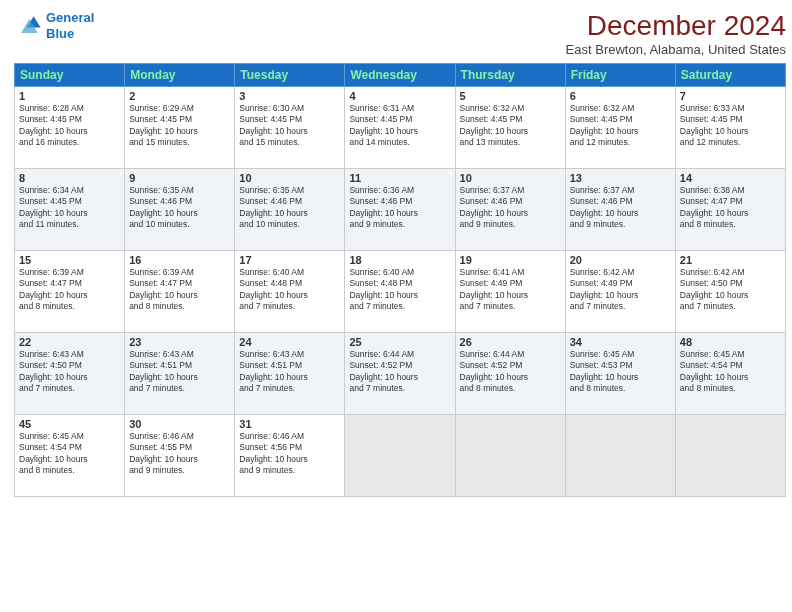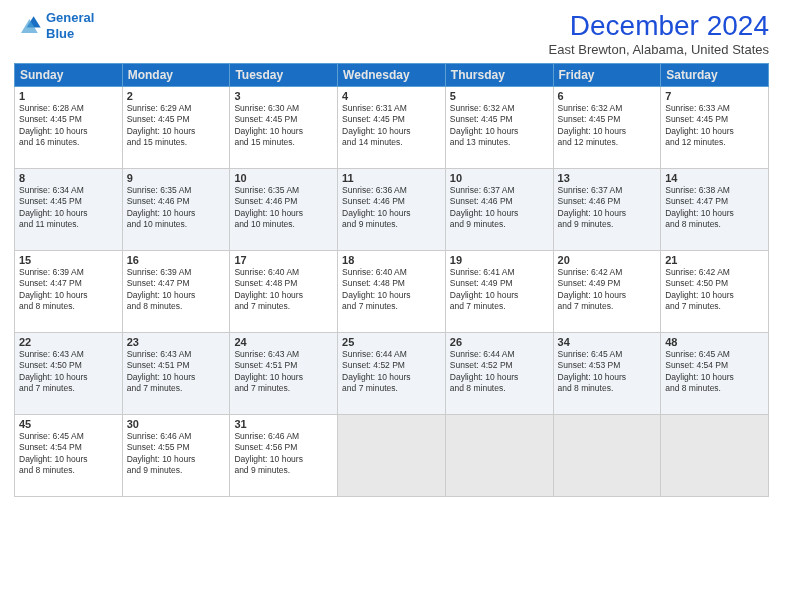--- a/index.html
+++ b/index.html
@@ -6,21 +6,21 @@
     body {
       width: 792px;
       height: 612px;
       font-family: Arial, sans-serif;
       background: #fff;
       overflow: hidden;
     }
     .page {
       width: 792px;
       height: 612px;
-      padding: 10px 23px 10px 14px;
+      padding: 10px 6px 10px 14px;
     }
     .header {
       display: flex;
       justify-content: space-between;
       align-items: flex-start;
       margin-bottom: 6px;
     }
     .logo {
       display: flex;
       align-items: center;
@@ -38,34 +38,34 @@
     .logo-icon {
       width: 28px;
       height: 28px;
     }
     .title-block {
       text-align: right;
     }
     .main-title {
       font-size: 28px;
       font-weight: normal;
-      color: #1d4ed8;
+      color: #7f1d1d;
     }
     .subtitle {
       font-size: 13px;
       color: #444;
     }
     .calendar {
       width: 100%;
       border-collapse: collapse;
       table-layout: fixed;
     }
     .calendar th {
       background: #1a6fc4;
-      color: #e5e5e5;
+      color: #86efac;
       font-size: 12px;
       font-weight: bold;
       padding: 4px 5px;
       border: 1px solid #5a9fd4;
       text-align: left;
     }
     .calendar td {
       vertical-align: top;
       border: 1px solid #ccc;
       padding: 3px 4px;

